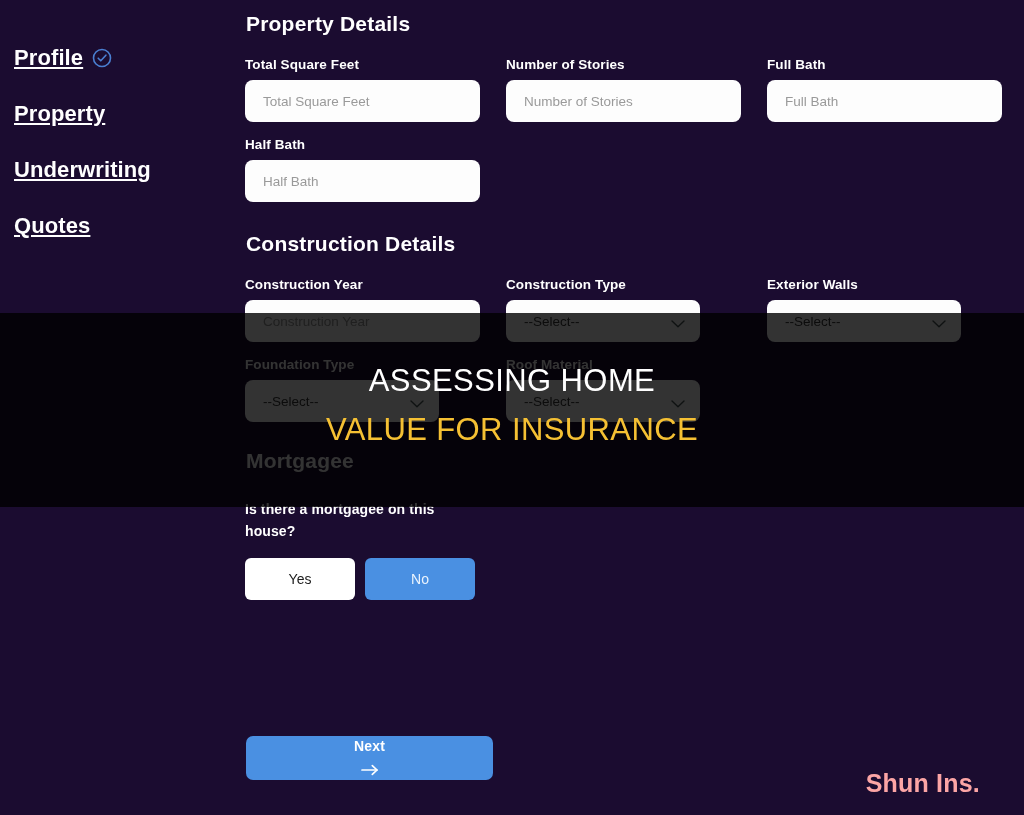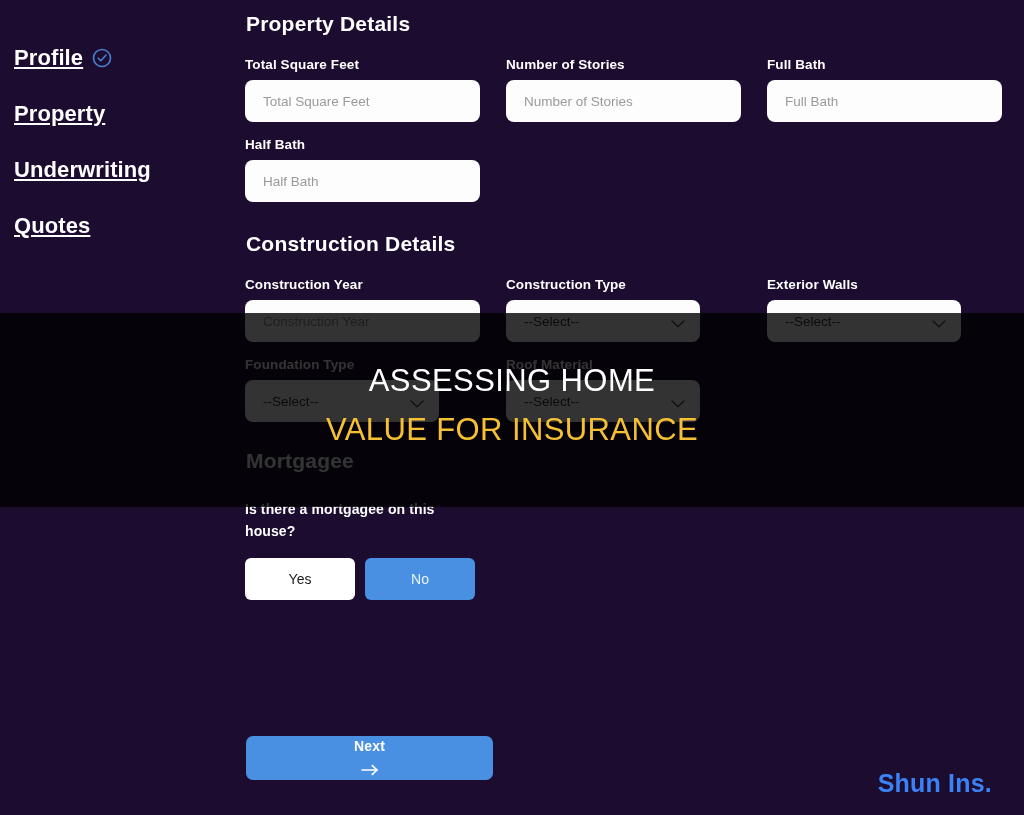--- a/index.html
+++ b/index.html
@@ -230,25 +230,25 @@
     display: block;
     font-size: 31px;
     font-weight: 400;
     color: #f5c033;
     letter-spacing: 0.4px;
   }
 
   
   .watermark {
     position: absolute;
-    right: 32px;
+    right: 44px;
     bottom: 17px;
     font-size: 25px;
     font-weight: 700;
-    color: #3b82f6;
+    color: #fca5a5;
     letter-spacing: 0.2px;
     z-index: 60;
     user-select: none;
     text-align: right;
   }
 </style>
 </head>
 <body>
 
 <div class="page">

